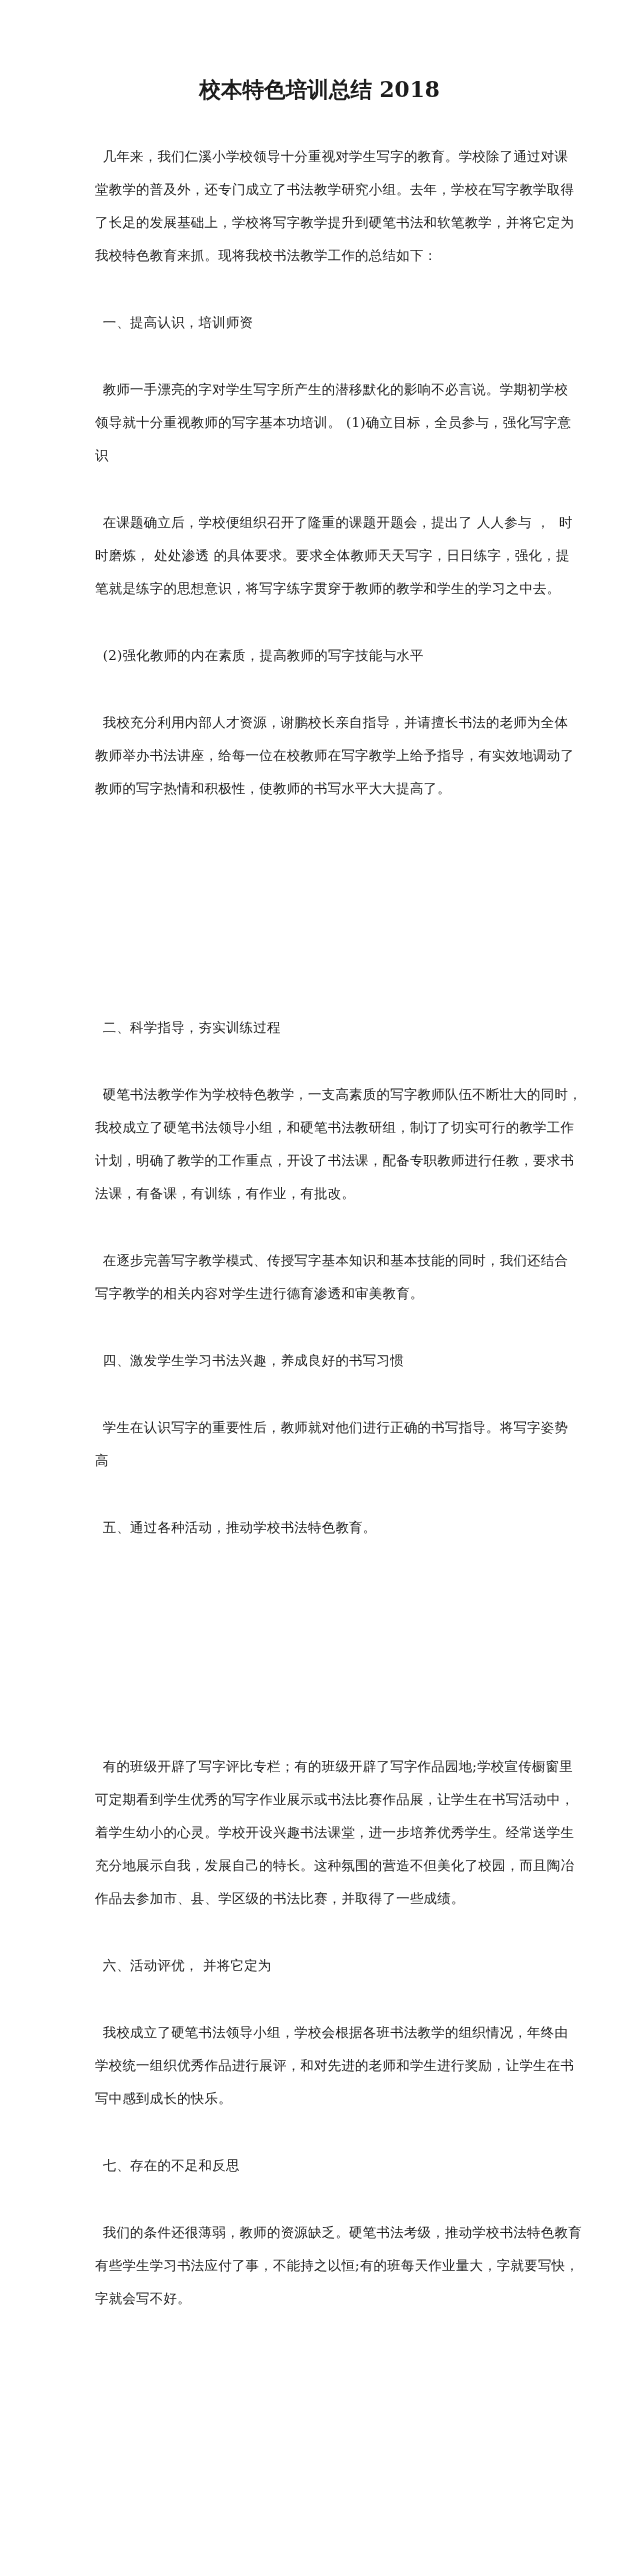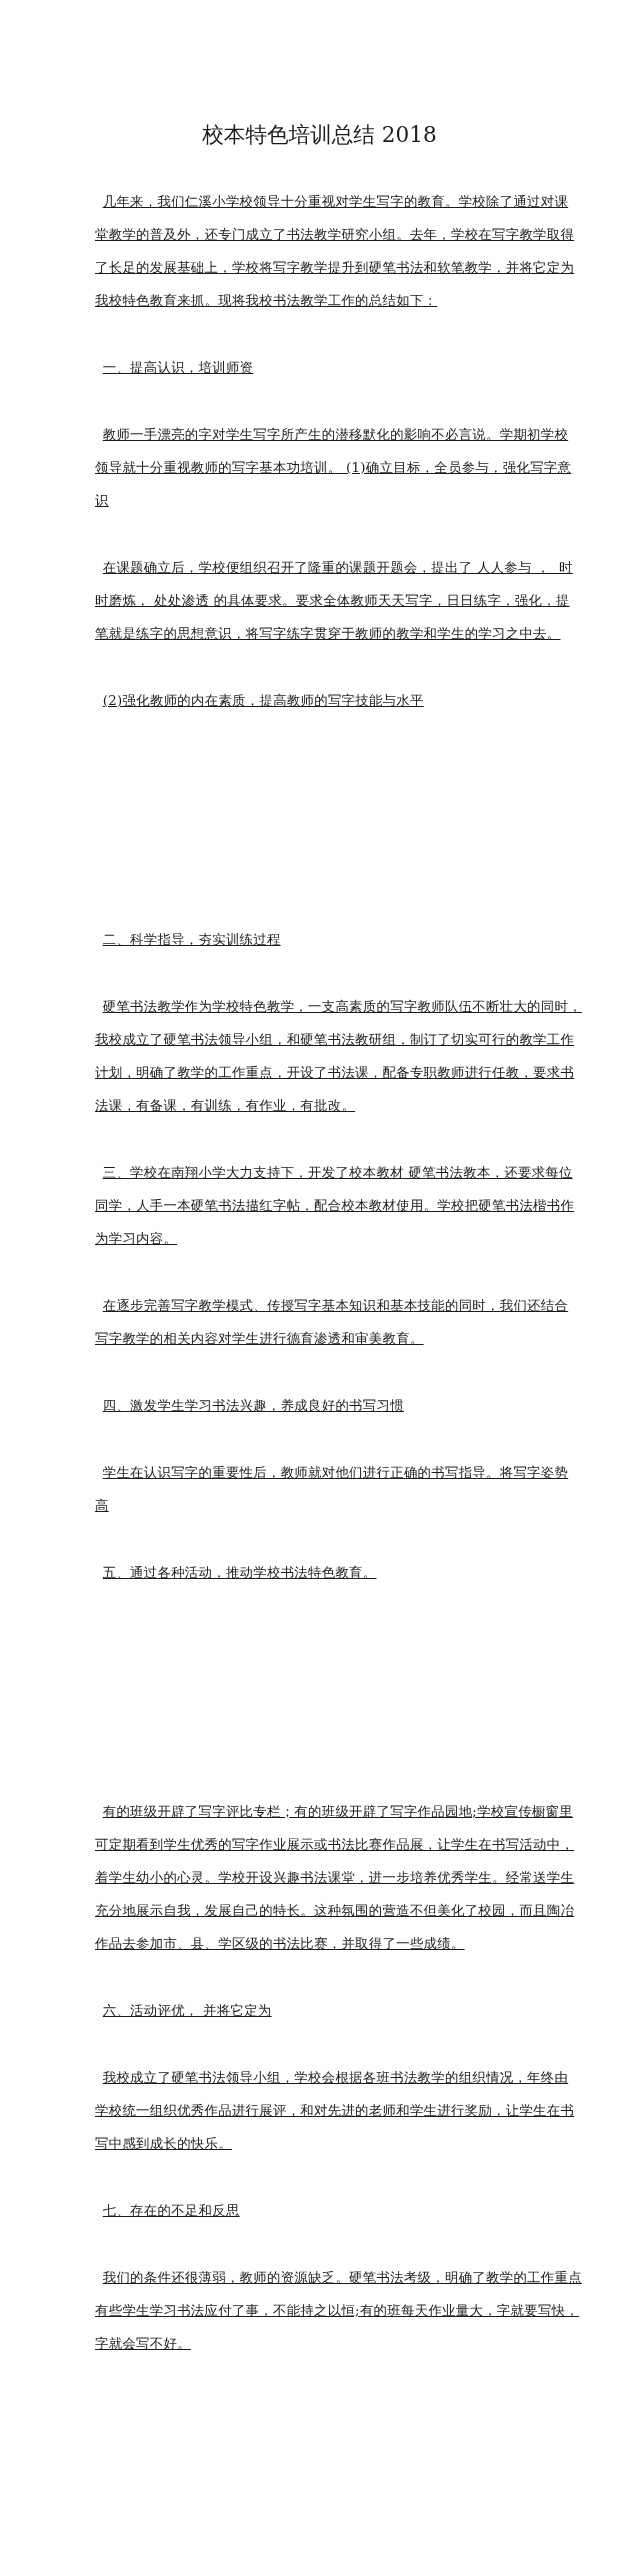--- a/index.html
+++ b/index.html
@@ -11,31 +11,30 @@
     position: relative;
     width: 639px;
     height: 3615px;
     background: #ffffff;
     overflow: hidden;
     font-family: "DejaVu Serif", "Liberation Serif", serif;
     color: #1c1c1c;
   }
   .title {
     margin: 0;
-    padding-top: 118px;
+    padding-top: 73px;
     height: 33px;
     line-height: 33px;
     text-align: center;
     font-size: 21.6px;
-    font-weight: normal;
+    font-weight: bold;
     white-space: pre;
   }
   .content {
     padding: 0 62px 0 95px;
-    text-decoration: underline;
   }
   .block {
     margin-top: 34px;
   }
   .line {
     height: 33px;
     line-height: 33px;
     font-size: 13.4px;
     white-space: pre;
     letter-spacing: 0.3px;
@@ -70,34 +69,34 @@
         <div class="line">识</div>
       </div>
       <div class="block paragraph">
         <div class="line">在课题确立后，学校便组织召开了隆重的课题开题会，提出了 人人参与 ，  时</div>
         <div class="line">时磨炼， 处处渗透 的具体要求。要求全体教师天天写字，日日练字，强化，提</div>
         <div class="line">笔就是练字的思想意识，将写字练字贯穿于教师的教学和学生的学习之中去。</div>
       </div>
       <div class="block paragraph">
         <div class="line">(2)强化教师的内在素质，提高教师的写字技能与水平</div>
       </div>
+      <div class="block paragraph">
+        <div class="line">我校充分利用内部人才资源，谢鹏校长亲自指导，并请擅长书法的老师为全体</div>
+        <div class="line">教师举办书法讲座，给每一位在校教师在写字教学上给予指导，有实效地调动了</div>
+        <div class="line">教师的写字热情和积极性，使教师的书写水平大大提高了。</div>
+      </div>
       <div class="spacer-gap"></div>
       <div class="block heading">
         <div class="line">二、科学指导，夯实训练过程</div>
       </div>
       <div class="block paragraph">
         <div class="line">硬笔书法教学作为学校特色教学，一支高素质的写字教师队伍不断壮大的同时，</div>
         <div class="line">我校成立了硬笔书法领导小组，和硬笔书法教研组，制订了切实可行的教学工作</div>
         <div class="line">计划，明确了教学的工作重点，开设了书法课，配备专职教师进行任教，要求书</div>
         <div class="line">法课，有备课，有训练，有作业，有批改。</div>
-      </div>
-      <div class="block paragraph">
-        <div class="line">三、学校在南翔小学大力支持下，开发了校本教材 硬笔书法教本，还要求每位</div>
-        <div class="line">同学，人手一本硬笔书法描红字帖，配合校本教材使用。学校把硬笔书法楷书作</div>
-        <div class="line">为学习内容。</div>
       </div>
       <div class="block paragraph">
         <div class="line">在逐步完善写字教学模式、传授写字基本知识和基本技能的同时，我们还结合</div>
         <div class="line">写字教学的相关内容对学生进行德育渗透和审美教育。</div>
       </div>
       <div class="block heading">
         <div class="line">四、激发学生学习书法兴趣，养成良好的书写习惯</div>
       </div>
       <div class="block paragraph">
         <div class="line">学生在认识写字的重要性后，教师就对他们进行正确的书写指导。将写字姿势</div>
@@ -119,19 +118,19 @@
       </div>
       <div class="block paragraph">
         <div class="line">我校成立了硬笔书法领导小组，学校会根据各班书法教学的组织情况，年终由</div>
         <div class="line">学校统一组织优秀作品进行展评，和对先进的老师和学生进行奖励，让学生在书</div>
         <div class="line">写中感到成长的快乐。</div>
       </div>
       <div class="block heading">
         <div class="line">七、存在的不足和反思</div>
       </div>
       <div class="block paragraph">
-        <div class="line">我们的条件还很薄弱，教师的资源缺乏。硬笔书法考级，明确了教学的工作重点</div>
+        <div class="line">我们的条件还很薄弱，教师的资源缺乏。硬笔书法考级，推动学校书法特色教育</div>
         <div class="line">有些学生学习书法应付了事，不能持之以恒;有的班每天作业量大，字就要写快，</div>
         <div class="line">字就会写不好。</div>
       </div>
     </div>
 </div>
 
 
 </body></html>

